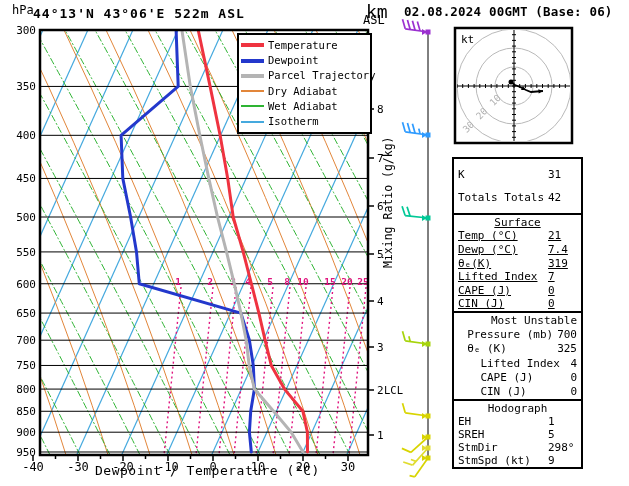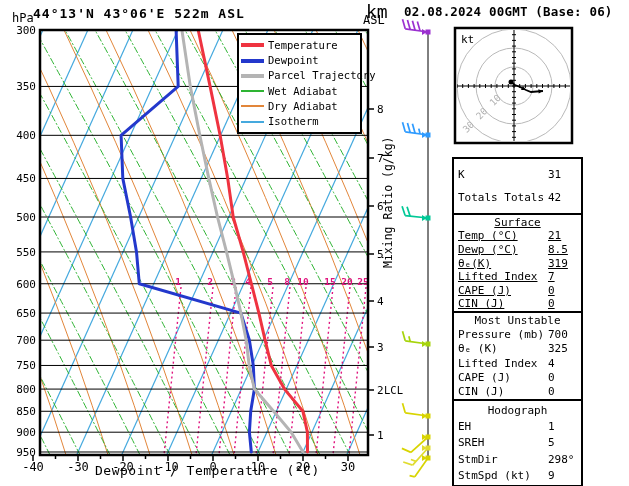--- a/index.html
+++ b/index.html
@@ -1,24 +1,24 @@
 <!DOCTYPE html>
 <html><head>
 <meta charset="utf-8">
 <style>
   html,body{margin:0;padding:0;background:#fff;}
   .root{position:relative;width:629px;height:486px;background:#fff;overflow:hidden;
         font-family:"DejaVu Sans Mono","Liberation Mono",monospace;color:#000;}
   .abs{position:absolute;}
-  .t-hpa{left:12px;top:3px;font-size:12px;margin-top:8px;}
+  .t-hpa{left:12px;top:3px;font-size:12px;}
   .t-title{left:33px;top:6px;font-size:13px;font-weight:bold;letter-spacing:1px;white-space:nowrap;}
   .t-km{left:366px;top:1px;font-size:18px;}
   .t-asl{left:363px;top:13px;font-size:12px;}
   .t-date{left:404px;top:4px;font-size:12.5px;font-weight:bold;white-space:nowrap;letter-spacing:0.2px;}
-  .legend{left:237px;top:33px;width:125px;height:101px;border:2px solid #000;background:#fff;
+  .legend{left:237px;top:33px;width:135px;height:101px;border:2px solid #000;background:#fff;
           box-sizing:border-box;display:flex;flex-direction:column;justify-content:space-evenly;padding:1px 2px;}
   .lrow{display:flex;align-items:center;height:12px;}
   .lswatch{width:23px;height:0;margin-right:4px;flex:0 0 23px;}
   .llabel{font-size:10.5px;line-height:11px;white-space:nowrap;}
   .mixlabel{left:381px;top:252px;width:16px;height:185px;font-size:11.5px;white-space:nowrap;
             transform:rotate(-90deg) translateX(-100%);transform-origin:0 0;}
   .t-xlabel{left:95px;top:463px;font-size:13px;letter-spacing:0.5px;white-space:nowrap;}
   .panels{left:452px;top:157px;width:131px;}
   .pbox{border:2px solid #000;background:#fff;box-sizing:border-box;margin-top:-2px;
         display:flex;flex-direction:column;justify-content:space-evenly;padding:0 4px;}
@@ -353,28 +353,28 @@
       </div>
     <div class="lrow">
         <span class="lswatch" style="border-top: 4px solid rgb(35, 56, 204);"></span>
         <span class="llabel">Dewpoint</span>
       </div>
     <div class="lrow">
         <span class="lswatch" style="border-top: 4px solid rgb(180, 180, 180);"></span>
         <span class="llabel">Parcel Trajectory</span>
       </div>
     <div class="lrow">
+        <span class="lswatch" style="border-top: 2px solid rgb(226, 134, 58);"></span>
+        <span class="llabel">Dry Adiabat</span>
+      </div>
+    <div class="lrow">
         <span class="lswatch" style="border-top: 2px solid rgb(46, 180, 51);"></span>
         <span class="llabel">Wet Adiabat</span>
       </div>
     <div class="lrow">
-        <span class="lswatch" style="border-top: 2px solid rgb(226, 134, 58);"></span>
-        <span class="llabel">Dry Adiabat</span>
-      </div>
-    <div class="lrow">
         <span class="lswatch" style="border-top: 2px solid rgb(69, 169, 222);"></span>
         <span class="llabel">Isotherm</span>
       </div>
   </div>
 
   <div class="abs mixlabel">Mixing Ratio (g/kg)</div>
   <div class="abs t-xlabel">Dewpoint / Temperature (°C)</div>
 
   <div class="abs panels" id="panels">
       <div class="pbox" style="height: 58px;">
@@ -388,40 +388,40 @@
         </div>
       </div>
       <div class="pbox" style="height: 100px; text-decoration: underline;">
         <div class="phead">Surface</div>
         <div class="prow">
           <span class="plabel">Temp (°C)</span>
           <span class="pvalue">21</span>
         </div>
         <div class="prow">
           <span class="plabel">Dewp (°C)</span>
-          <span class="pvalue">8.5</span>
+          <span class="pvalue">7.4</span>
         </div>
         <div class="prow">
           <span class="plabel">θₑ(K)</span>
           <span class="pvalue">319</span>
         </div>
         <div class="prow">
           <span class="plabel">Lifted Index</span>
           <span class="pvalue">7</span>
         </div>
         <div class="prow">
           <span class="plabel">CAPE (J)</span>
           <span class="pvalue">0</span>
         </div>
         <div class="prow">
           <span class="plabel">CIN (J)</span>
           <span class="pvalue">0</span>
         </div>
       </div>
-      <div class="pbox" style="height: 90px;">
+      <div class="pbox" style="height: 90px; align-items: flex-end;">
         <div class="phead">Most Unstable</div>
         <div class="prow">
           <span class="plabel">Pressure (mb)</span>
           <span class="pvalue">700</span>
         </div>
         <div class="prow">
           <span class="plabel">θₑ (K)</span>
           <span class="pvalue">325</span>
         </div>
         <div class="prow">
@@ -430,21 +430,21 @@
         </div>
         <div class="prow">
           <span class="plabel">CAPE (J)</span>
           <span class="pvalue">0</span>
         </div>
         <div class="prow">
           <span class="plabel">CIN (J)</span>
           <span class="pvalue">0</span>
         </div>
       </div>
-      <div class="pbox" style="height: 88px;">
+      <div class="pbox" style="height: 70px; justify-content: flex-end;">
         <div class="phead">Hodograph</div>
         <div class="prow">
           <span class="plabel">EH</span>
           <span class="pvalue">1</span>
         </div>
         <div class="prow">
           <span class="plabel">SREH</span>
           <span class="pvalue">5</span>
         </div>
         <div class="prow">

